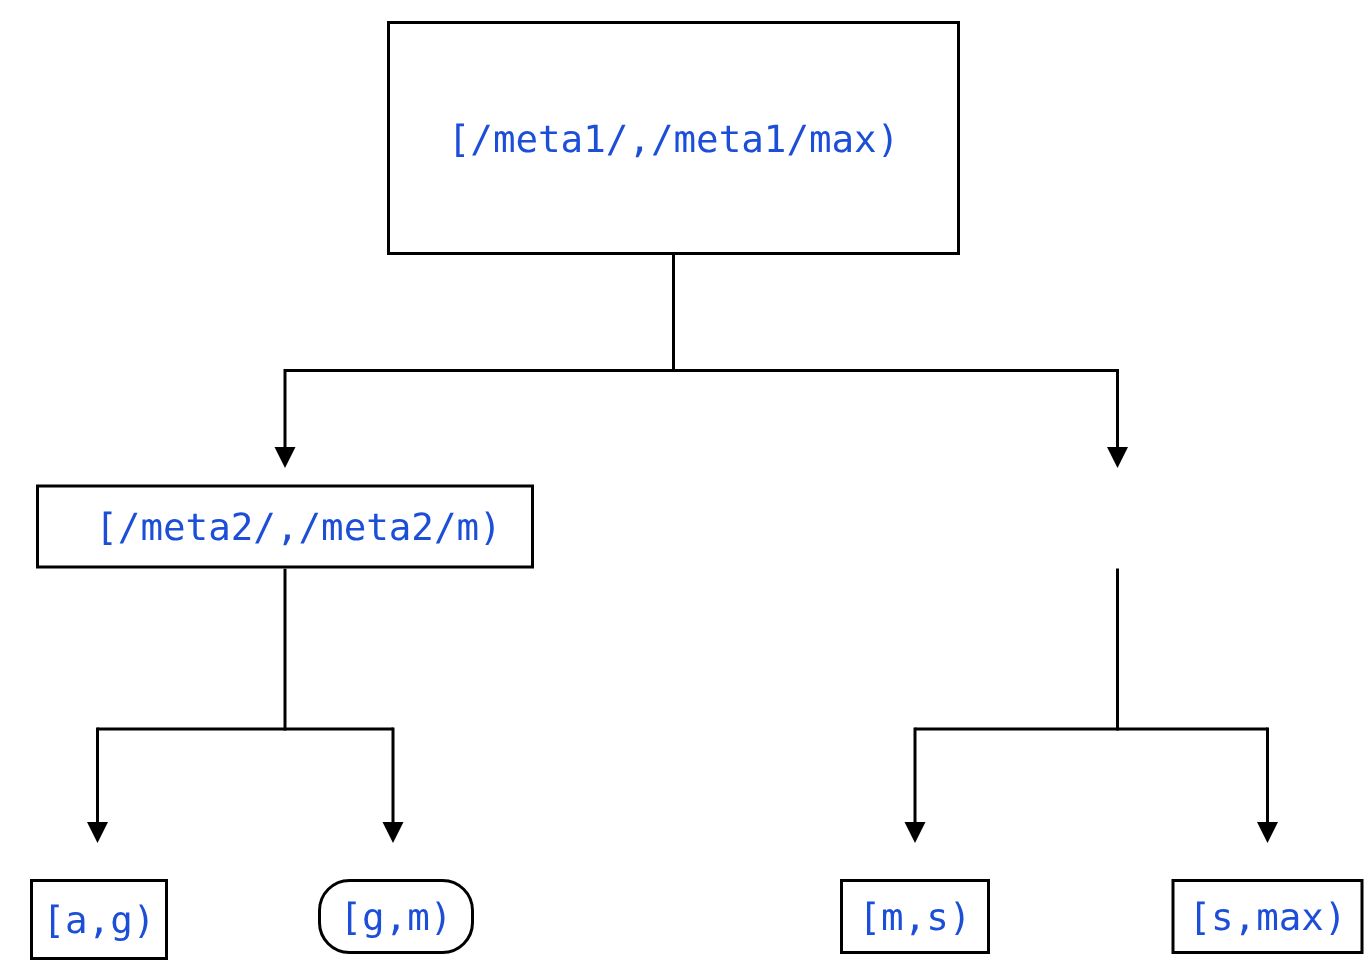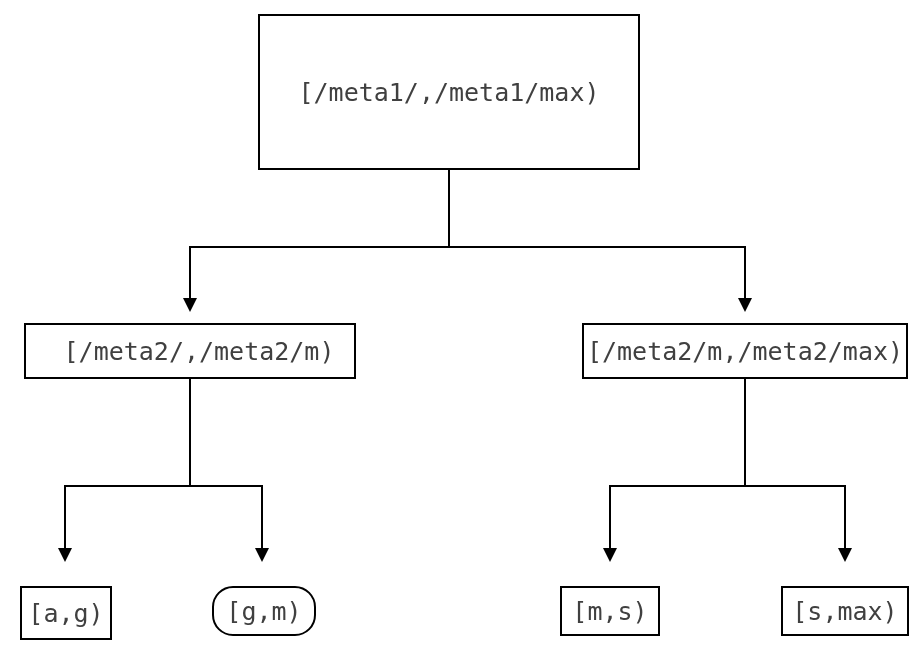--- a/index.html
+++ b/index.html
@@ -16,21 +16,21 @@
     position: absolute;
     left: 0; top: 0;
     width: 912px; height: 652px;
   }
   .connectors line { stroke: #000000; stroke-width: 2; }
   .connectors polygon { fill: #000000; }
   .node {
     position: absolute;
     border: 2px solid #000000;
     background: #ffffff;
-    color: #404040;
+    color: #1d4ed8;
     display: flex;
     align-items: center;
     justify-content: center;
     font-size: 25px;
     white-space: nowrap;
   }
   .node-root   { left: 258px; top: 14px;  width: 382px; height: 156px; }
   .node-l2-left  { left: 24px;  top: 323px; width: 332px; height: 56px; padding-left: 18px; }
   .node-l2-right { left: 582px; top: 323px; width: 326px; height: 56px; }
   .node-leaf-ag   { left: 20px;  top: 586px; width: 92px;  height: 54px; }
@@ -66,21 +66,20 @@
     <line x1="610" y1="485" x2="610" y2="550"></line>
     <line x1="845" y1="485" x2="845" y2="550"></line>
     <polygon points="603,548 617,548 610,562"></polygon>
     <polygon points="838,548 852,548 845,562"></polygon>
   </svg>
 
   <div class="node node-root">[/meta1/,/meta1/max)</div>
 
   <div class="node node-l2-left">[/meta2/,/meta2/m)</div>
 
-  <div class="node node-l2-right">[/meta2/m,/meta2/max)</div>
 
   <div class="node node-leaf-ag">[a,g)</div>
 
   <div class="node node-leaf-gm">[g,m)</div>
 
   <div class="node node-leaf-smax">[s,max)</div>
 
   <div class="node node-leaf-ms">[m,s)</div>
 
 </div>

